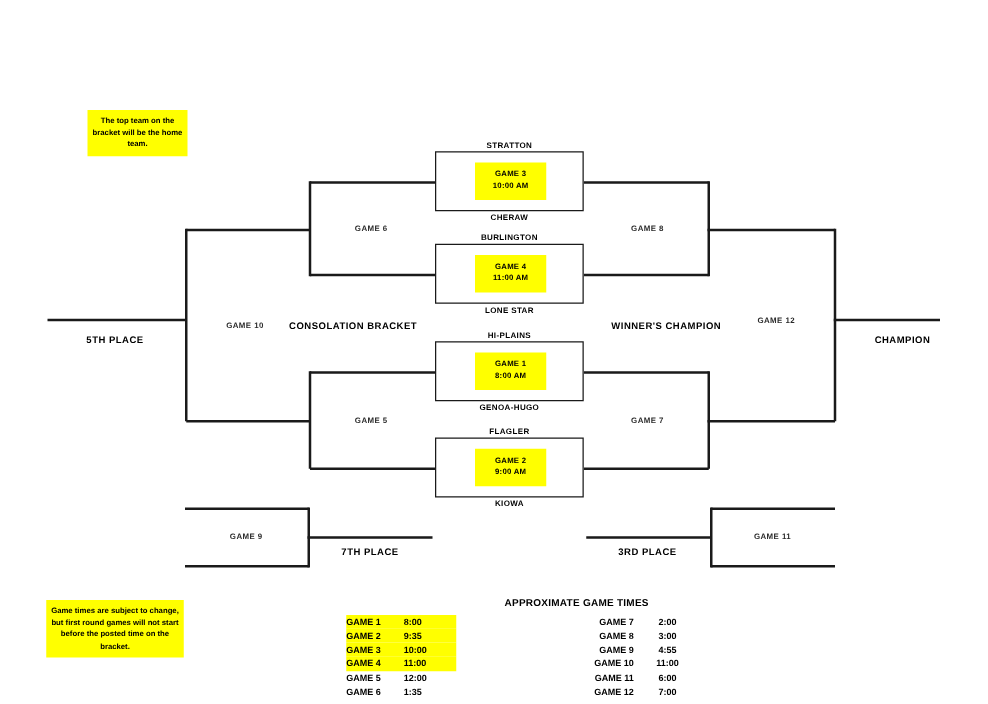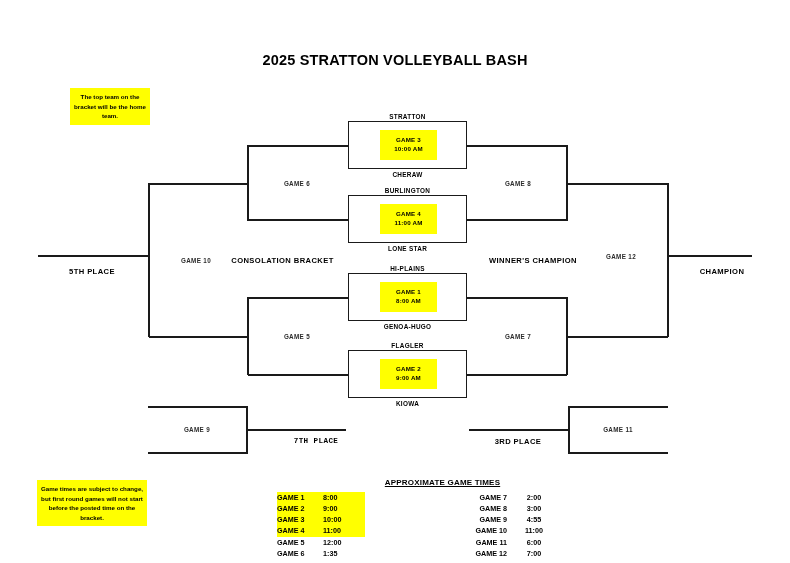--- a/index.html
+++ b/index.html
@@ -85,45 +85,43 @@
   .lbl-big{
     font-size:7.6px;
     font-weight:bold;
     text-align:center;
     letter-spacing:0.4px;
     color:#000;
   }
 
   
   #times-head{
-    left:350px;top:478px;width:185px;
-    text-align:center;
+    left:334px;top:478px;width:185px;
+    text-align:right;
     font-size:8px;
     font-weight:bold;
-    text-decoration:underline;
     letter-spacing:0.2px;
   }
   .timescol{position:absolute;font-size:7.2px;font-weight:bold;}
   #times-left{left:277px;top:492px;}
   #times-right{left:457px;top:492px;}
   .timerow{display:flex;line-height:1.55;}
   .timerow.hi{background:#ffff00;}
   .tg{width:46px;}
   .tt{width:40px;}
   #times-left .tg{width:46px;}
   #times-left .tt{width:42px;}
   #times-right .tg{width:50px;text-align:right;}
   #times-right .tt{width:38px;text-align:center;padding-left:8px;}
 </style>
 </head>
 <body>
 
 <div class="stage">
 
-  <div class="abs" id="title">2025 STRATTON VOLLEYBALL BASH</div>
 
   <div class="abs note" id="note-home">The top team on the bracket will be the home team.</div>
 
   <div class="abs ln h" style="left:248px;top:145px;width:100px;"></div>
   <div class="abs ln h" style="left:467px;top:145px;width:100px;"></div>
   <div class="abs ln h" style="left:248px;top:219px;width:100px;"></div>
   <div class="abs ln h" style="left:467px;top:219px;width:100px;"></div>
   <div class="abs ln h" style="left:248px;top:297px;width:100px;"></div>
   <div class="abs ln h" style="left:467px;top:297px;width:100px;"></div>
   <div class="abs ln h" style="left:248px;top:374px;width:100px;"></div>
@@ -199,35 +197,35 @@
   <div class="abs lbl" style="left:473px;top:333px;width:90px;">GAME 7</div>
   <div class="abs lbl" style="left:152px;top:257px;width:88px;">GAME 10</div>
   <div class="abs lbl" style="left:578px;top:253px;width:86px;">GAME 12</div>
   <div class="abs lbl" style="left:152px;top:426px;width:90px;">GAME 9</div>
   <div class="abs lbl" style="left:573px;top:426px;width:90px;">GAME 11</div>
 
   <div class="abs lbl-big" style="left:210px;top:256px;width:145px;">CONSOLATION BRACKET</div>
   <div class="abs lbl-big" style="left:473px;top:256px;width:120px;">WINNER'S CHAMPION</div>
   <div class="abs lbl-big" style="left:42px;top:267px;width:100px;">5TH PLACE</div>
   <div class="abs lbl-big" style="left:672px;top:267px;width:100px;">CHAMPION</div>
-  <div class="abs lbl-big" style="left:268px;top:437px;width:96px;font-family:Liberation Mono, monospace;">7TH PLACE</div>
+  <div class="abs lbl-big" style="left:248px;top:437px;width:96px;">7TH PLACE</div>
   <div class="abs lbl-big" style="left:470px;top:437px;width:96px;">3RD PLACE</div>
 
   <div class="abs note" id="note-times">Game times are subject to change, but first round games will not start before the posted time on the bracket.</div>
 
   <div class="abs" id="times-head">APPROXIMATE GAME TIMES</div>
 
   <div class="timescol" id="times-left">
     <div class="timerow hi">
       <div class="tg">GAME 1</div>
       <div class="tt">8:00</div>
     </div>
     <div class="timerow hi">
       <div class="tg">GAME 2</div>
-      <div class="tt">9:00</div>
+      <div class="tt">9:35</div>
     </div>
     <div class="timerow hi">
       <div class="tg">GAME 3</div>
       <div class="tt">10:00</div>
     </div>
     <div class="timerow hi">
       <div class="tg">GAME 4</div>
       <div class="tt">11:00</div>
     </div>
     <div class="timerow">

